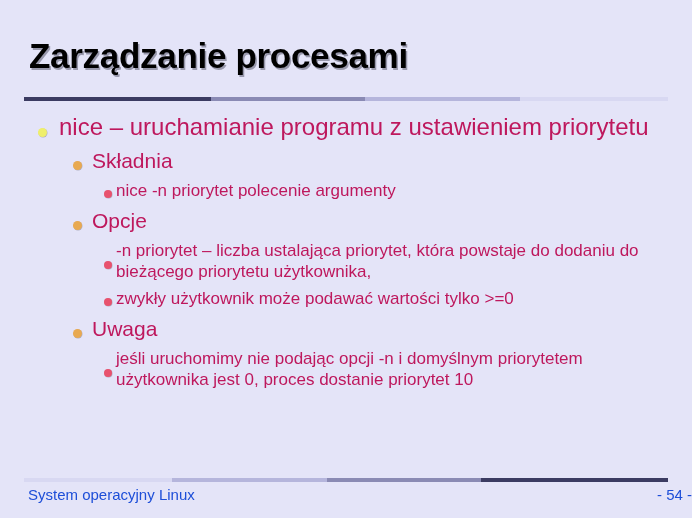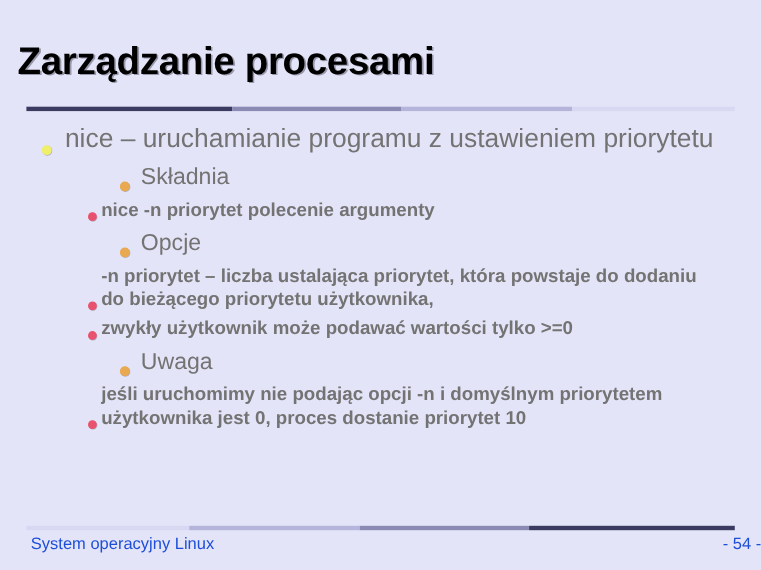--- a/index.html
+++ b/index.html
@@ -17,21 +17,21 @@
     position: relative;
     width: 692px;
     height: 518px;
     background: #e4e4f8;
     box-sizing: border-box;
   }
 
   
   .title {
     position: absolute;
-    left: 16px;
+    left: 29px;
     top: 36px;
     font-size: 35px;
     font-weight: bold;
     color: #000000;
     letter-spacing: -0.3px;
     text-shadow: 1.5px 1.5px 0 rgba(90,90,110,0.55);
     white-space: nowrap;
   }
 
   
@@ -59,22 +59,22 @@
   
   .content {
     position: absolute;
     left: 0;
     top: 112px;
     width: 692px;
   }
   .bullet {
     position: relative;
     display: flex;
-    align-items: flex-end;
-    color: #737373;
+    align-items: center;
+    color: #be185d;
   }
   .marker {
     flex: 0 0 auto;
     border-radius: 50%;
     position: relative;
   }
   .btext {
     flex: 1 1 auto;
     white-space: pre-line;
   }
@@ -97,39 +97,37 @@
   }
 
   
   .lvl2 {
     padding-left: 73px;
     padding-right: 40px;
     font-size: 21px;
     line-height: 26px;
     margin-top: 7px;
     margin-bottom: 2px;
-    margin-left: 36px;
   }
   .lvl2 .marker {
     width: 9px;
     height: 9px;
     background: #e8a951;
     box-shadow: 0.5px 0.5px 0 rgba(120,120,140,0.5);
     margin-top: 9px;
     margin-right: 10px;
   }
 
   
   .lvl3 {
-    padding-left: 80px;
+    padding-left: 104px;
     padding-right: 42px;
     font-size: 17px;
     line-height: 21px;
     margin-top: 6px;
-    font-weight: bold;
   }
   .lvl3 .marker {
     width: 8px;
     height: 8px;
     background: #e8526e;
     box-shadow: 0.5px 0.5px 0 rgba(120,120,140,0.5);
     margin-top: 7px;
     margin-right: 4px;
   }
 

